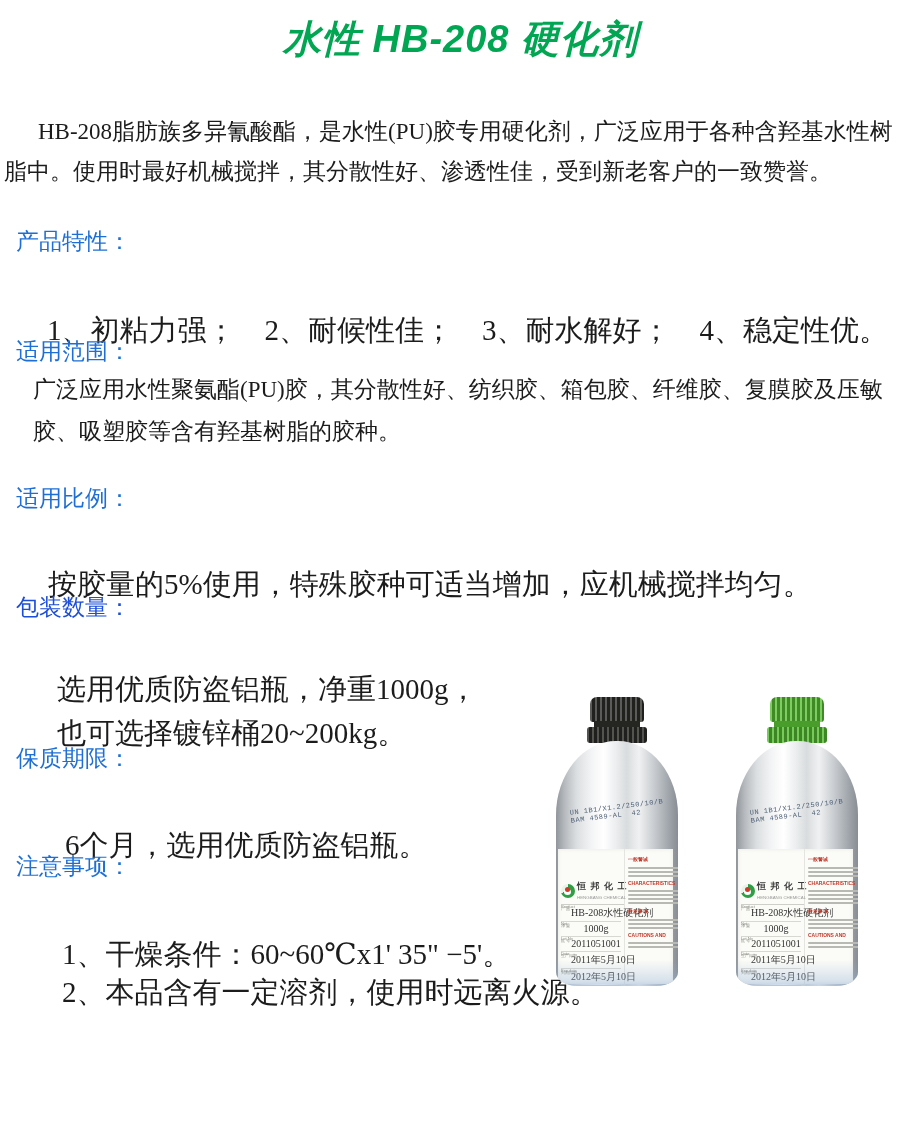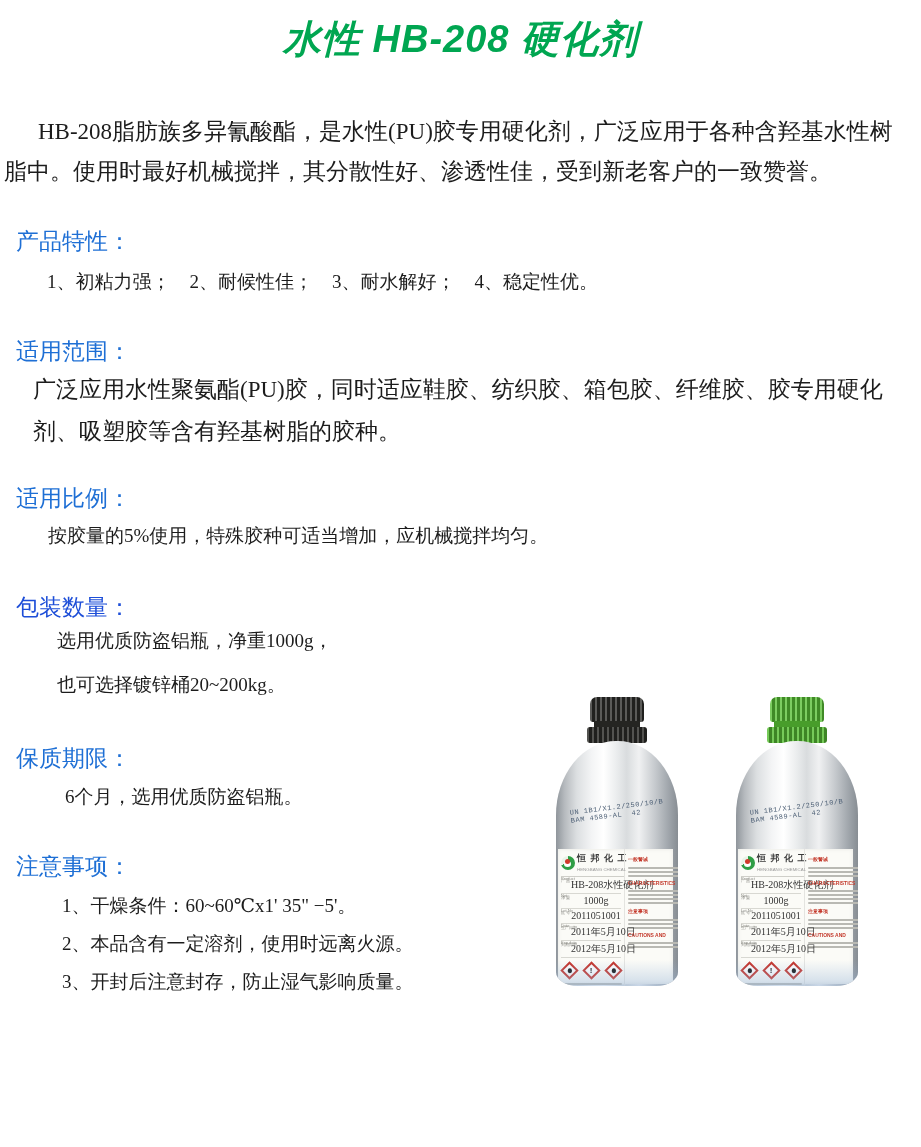--- a/index.html
+++ b/index.html
@@ -7,21 +7,21 @@
         font-family:"Liberation Serif","DejaVu Serif",serif;color:#1c1c1c;}
   
   .title{position:absolute;top:14px;left:0;width:100%;text-align:center;
          font-family:"Liberation Sans","DejaVu Sans",sans-serif;
          font-weight:bold;font-size:38px;letter-spacing:1px;}
   
   .intro{position:absolute;top:112px;left:4px;width:898px;
          font-size:23px;line-height:40px;text-indent:34px;}
   .sec{position:absolute;left:0;width:819px;}
   .sec-head{position:absolute;left:16px;top:0;font-size:23px;font-weight:normal;margin:0;}
-  .sec-line{position:absolute;font-size:19px;line-height:38px;white-space:nowrap;}
+  .sec-line{position:absolute;font-size:29px;line-height:38px;white-space:nowrap;margin-top:48px;}
   .sec-para{position:absolute;font-size:23px;line-height:42px;white-space:normal;}
   
   .bottle{position:absolute;width:122px;height:289px;}
   .cap{position:absolute;left:34px;top:0;width:54px;height:25px;border-radius:7px 7px 3px 3px;}
   .cap.ribbed{background-image:repeating-linear-gradient(90deg,rgba(255,255,255,.22) 0 2px,rgba(0,0,0,.28) 2px 5px);}
   .cap-band{position:absolute;left:38px;top:24px;width:46px;height:7px;filter:brightness(.82);}
   .cap-collar{position:absolute;left:31px;top:30px;width:60px;height:16px;border-radius:3px;
               background-image:repeating-linear-gradient(90deg,rgba(255,255,255,.18) 0 2px,rgba(0,0,0,.3) 2px 5px);}
   .flask{position:absolute;left:0;top:44px;width:122px;height:245px;overflow:hidden;
          border-radius:60px 60px 22px 22px / 74px 74px 14px 14px;
@@ -30,21 +30,21 @@
   .flask:after{content:"";position:absolute;left:0;right:0;bottom:0;height:26px;
          background:linear-gradient(180deg,rgba(170,195,225,0) 0%,rgba(150,180,215,.45) 100%);}
   .stamp{position:absolute;left:14px;top:62px;transform:rotate(-7deg);
          font-family:"Liberation Mono","DejaVu Sans Mono",monospace;
          font-size:7px;line-height:8px;color:#4e6076;letter-spacing:.5px;white-space:pre;}
   
   .lbl{position:absolute;left:2px;top:108px;width:115px;height:135px;background:#fbfbf7;
        font-family:"Liberation Sans","DejaVu Sans",sans-serif;color:#444;
        box-shadow:inset 0 0 4px rgba(0,0,0,.08);display:flex;flex-direction:column;}
   .lbl-cols{display:flex;flex:1;}
-  .lbl-left{width:66px;padding:3px 0 4px 3px;box-sizing:border-box;}
+  .lbl-left{width:66px;padding:3px 0 4px 3px;box-sizing:border-box;margin-top:28px;}
   .lbl-right{flex:1;padding:3px 2px 0 3px;border-left:1px solid #e4e4e0;}
   .lbl-head{display:flex;align-items:center;border-bottom:1px solid #cfcfc9;padding-bottom:2px;}
   .logo{width:14px;height:14px;border-radius:50%;position:relative;flex:0 0 auto;
         background:conic-gradient(#2f9e45 0 70%,#e9f4e9 70% 100%);}
   .logo:after{content:"";position:absolute;left:4px;top:3px;width:5px;height:5px;border-radius:50%;background:#d03a2b;}
   .logo:before{content:"";position:absolute;left:3px;top:5px;width:7px;height:6px;border-radius:50%;background:#fff;}
   .brand{margin-left:2px;}
   .brand-cn{font-size:9px;font-weight:bold;color:#3a3a3a;letter-spacing:1px;white-space:nowrap;}
   .brand-en{font-size:8px;color:#999;transform:scale(.55);transform-origin:0 50%;white-space:nowrap;}
   .rowt{width:60px;}
@@ -72,21 +72,21 @@
 
   <p class="intro" style="margin:0;">HB-208脂肪族多异氰酸酯，是水性(PU)胶专用硬化剂，广泛应用于各种含羟基水性树脂中。使用时最好机械搅拌，其分散性好、渗透性佳，受到新老客户的一致赞誉。</p>
 
   <div class="sec" style="top:226px;height:80px;">
     <h2 class="sec-head" style="color: rgb(30, 111, 213);">产品特性：</h2>
     <div class="sec-line" style="left:47px;top:37px;">1、初粘力强；　2、耐候性佳；　3、耐水解好；　4、稳定性优。</div>
   </div>
 
   <div class="sec" style="top:336px;height:110px;">
     <h2 class="sec-head" style="color: rgb(30, 111, 213);">适用范围：</h2>
-    <div class="sec-para" style="left:33px;top:33px;width:874px;">广泛应用水性聚氨酯(PU)胶，同时适应鞋胶、纺织胶、箱包胶、纤维胶、胶专用硬化剂、吸塑胶等含有羟基树脂的胶种。</div>
+    <div class="sec-para" style="left:33px;top:33px;width:874px;">广泛应用水性聚氨酯(PU)胶，其分散性好、纺织胶、箱包胶、纤维胶、复膜胶及压敏胶、吸塑胶等含有羟基树脂的胶种。</div>
   </div>
 
   <div class="sec" style="top:483px;height:80px;">
     <h2 class="sec-head" style="color: rgb(30, 111, 213);">适用比例：</h2>
     <div class="sec-line" style="left:48px;top:34px;">按胶量的5%使用，特殊胶种可适当增加，应机械搅拌均匀。</div>
   </div>
 
   <div class="sec" style="top:592px;height:110px;">
     <h2 class="sec-head" style="color: #1d4ed8;">包装数量：</h2>
     <div class="sec-line" style="left:57px;top:30px;">选用优质防盗铝瓶，净重1000g，</div>
@@ -95,21 +95,20 @@
 
   <div class="sec" style="top:743px;height:80px;padding-left:44px;">
     <h2 class="sec-head" style="color: rgb(30, 111, 213);">保质期限：</h2>
     <div class="sec-line" style="left:65px;top:35px;">6个月，选用优质防盗铝瓶。</div>
   </div>
 
   <div class="sec" style="top:851px;height:150px;">
     <h2 class="sec-head" style="color: rgb(30, 111, 213);">注意事项：</h2>
     <div class="sec-line" style="left:62px;top:36px;">1、干燥条件：60~60℃x1' 35" −5'。</div>
     <div class="sec-line" style="left:62px;top:74px;">2、本品含有一定溶剂，使用时远离火源。</div>
-    <div class="sec-line" style="left:62px;top:112px;">3、开封后注意封存，防止湿气影响质量。</div>
   </div>
 
   <div class="bottle" style="left:556px;top:697px;">
     <div class="cap ribbed" style="background-color: rgb(45, 45, 42);"></div>
     <div class="cap-band" style="background-color: rgb(45, 45, 42);"></div>
     <div class="cap-collar" style="background-color: rgb(45, 45, 42);"></div>
     <div class="flask">
       <div class="stamp"><span>UN 1B1/X1.2/250/10/B</span><br><span>BAM 4589-AL  42</span></div>
       <div class="lbl">
         <div class="lbl-cols">

